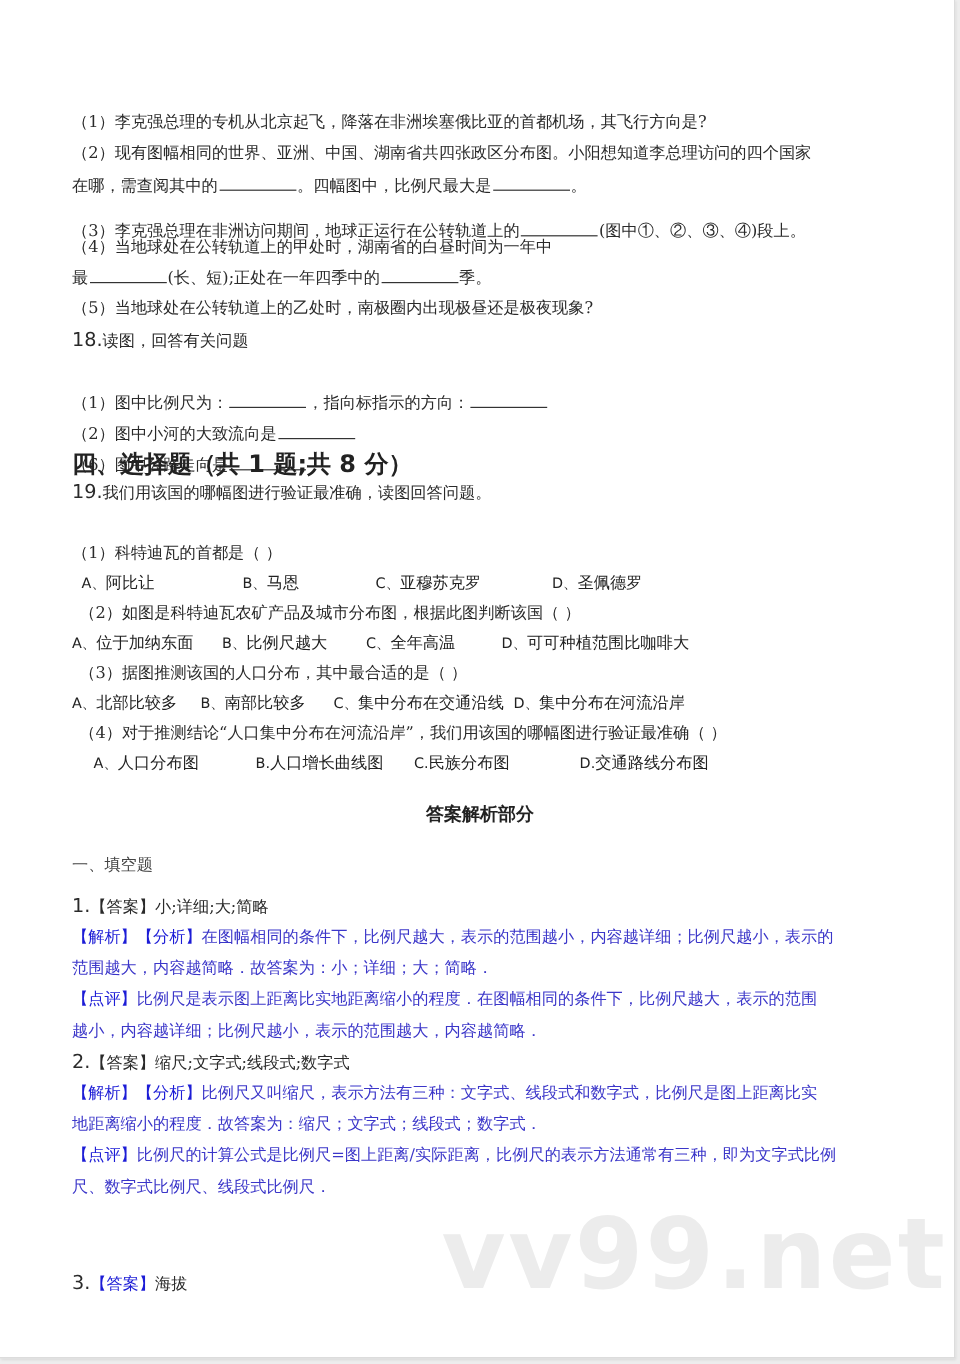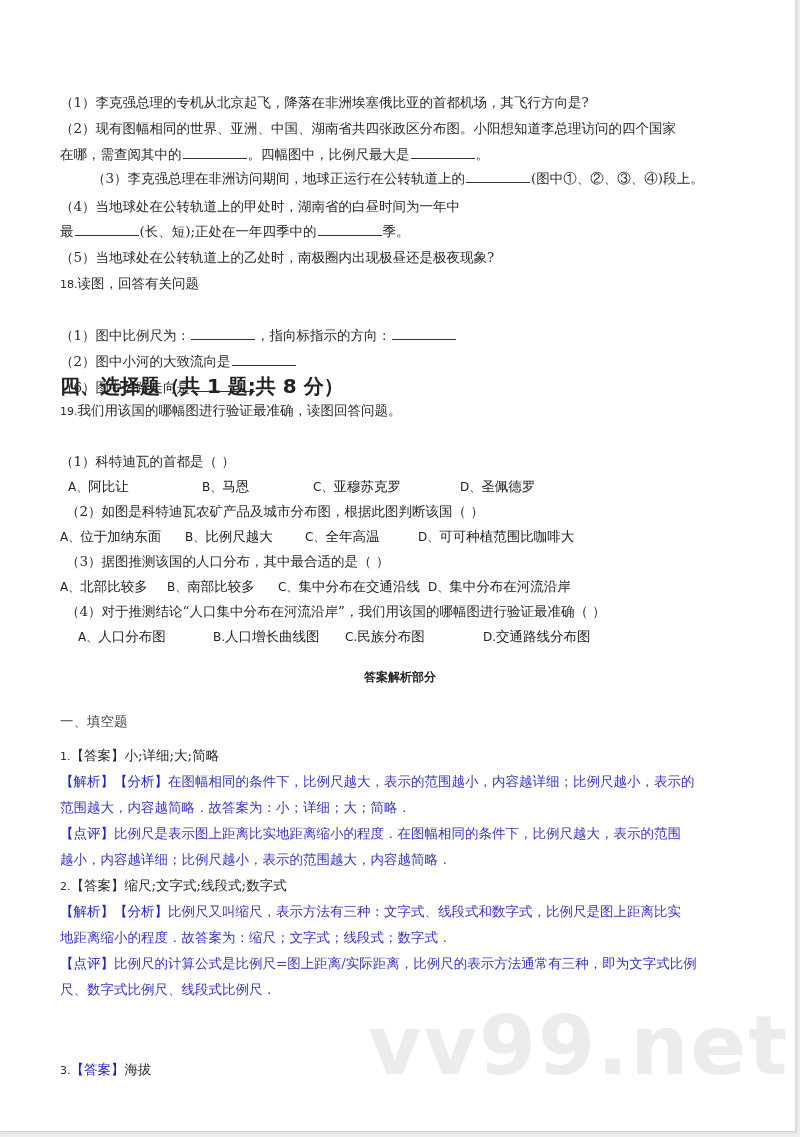--- a/index.html
+++ b/index.html
@@ -10,46 +10,46 @@
     width: 796px; height: 1132px;
     background: #ffffff;
     border-right: 1px solid #dcdcdc;
     border-bottom: 1px solid #d4d4d4;
     box-shadow: 1px 1px 2px rgba(0,0,0,0.08);
   }
   .content { position: absolute; left: 60px; top: 0; width: 680px; }
   .line { position: absolute; left: 0; font-size: 13.5px; line-height: 18px; white-space: nowrap; color: #2a2a2a; }
   .blank { display: inline-block; width: 64px; border-bottom: 1px solid #333; height: 14px; vertical-align: baseline; margin: 0 1px; }
   .section-heading { font-family: "DejaVu Sans", "Liberation Sans", sans-serif; font-weight: bold; font-size: 20px; color: #222; }
-  .q-num { font-family: "DejaVu Sans", "Liberation Sans", sans-serif; font-size: 11px; }
+  .q-num { font-family: "DejaVu Sans", "Liberation Sans", sans-serif; font-size: 16px; }
   .opt-row { position: absolute; left: 0; width: 680px; font-size: 13.5px; line-height: 18px; white-space: nowrap; }
   .opt { position: absolute; top: 0; }
   .opt-letter { font-family: "DejaVu Sans", "Liberation Sans", sans-serif; font-size: 12px; }
-  .answer-title { position: absolute; left: 0; width: 680px; text-align: center; font-weight: bold; font-size: 12px; font-family: "DejaVu Sans", "Liberation Sans", sans-serif; color: #222; }
+  .answer-title { position: absolute; left: 0; width: 680px; text-align: center; font-weight: bold; font-size: 15px; font-family: "DejaVu Sans", "Liberation Sans", sans-serif; color: #222; }
   .blue { color: #3b36c9; }
   .bracket-blue { color: #1c1cd6; }
   .watermark {
     position: absolute; left: 368px; top: 998px;
     font-family: "DejaVu Sans", "Liberation Sans", sans-serif;
     font-weight: bold; font-size: 82px; letter-spacing: 2px;
     color: #ececec; user-select: none;
   }
 </style>
 </head>
 <body>
 
 <div class="page">
   <div class="content">
 
     <div class="line" style="top:93px;">（1）李克强总理的专机从北京起飞，降落在非洲埃塞俄比亚的首都机场，其飞行方向是?</div>
     <div class="line" style="top:119px;">（2）现有图幅相同的世界、亚洲、中国、湖南省共四张政区分布图。小阳想知道李总理访问的四个国家</div>
     <div class="line" style="top:145px;">
       <span>在哪，需查阅其中的</span><span class="blank"></span><span>。四幅图中，比例尺最大是</span><span class="blank"></span><span>。</span>
     </div>
-    <div class="line" style="top:169px;margin-left:32px;">
+    <div class="line" style="top:183px;">
       <span>（3）李克强总理在非洲访问期间，地球正运行在公转轨道上的</span><span class="blank"></span><span>(图中①、②、③、④)段上。</span>
     </div>
     <div class="line" style="top:197px;">（4）当地球处在公转轨道上的甲处时，湖南省的白昼时间为一年中</div>
     <div class="line" style="top:222px;">
       <span>最</span><span class="blank"></span><span>(长、短);正处在一年四季中的</span><span class="blank"></span><span>季。</span>
     </div>
     <div class="line" style="top:248px;">（5）当地球处在公转轨道上的乙处时，南极圈内出现极昼还是极夜现象?</div>
 
     <div class="line" style="top:274px;">
       <span class="q-num">18.</span><span>读图，回答有关问题</span>

